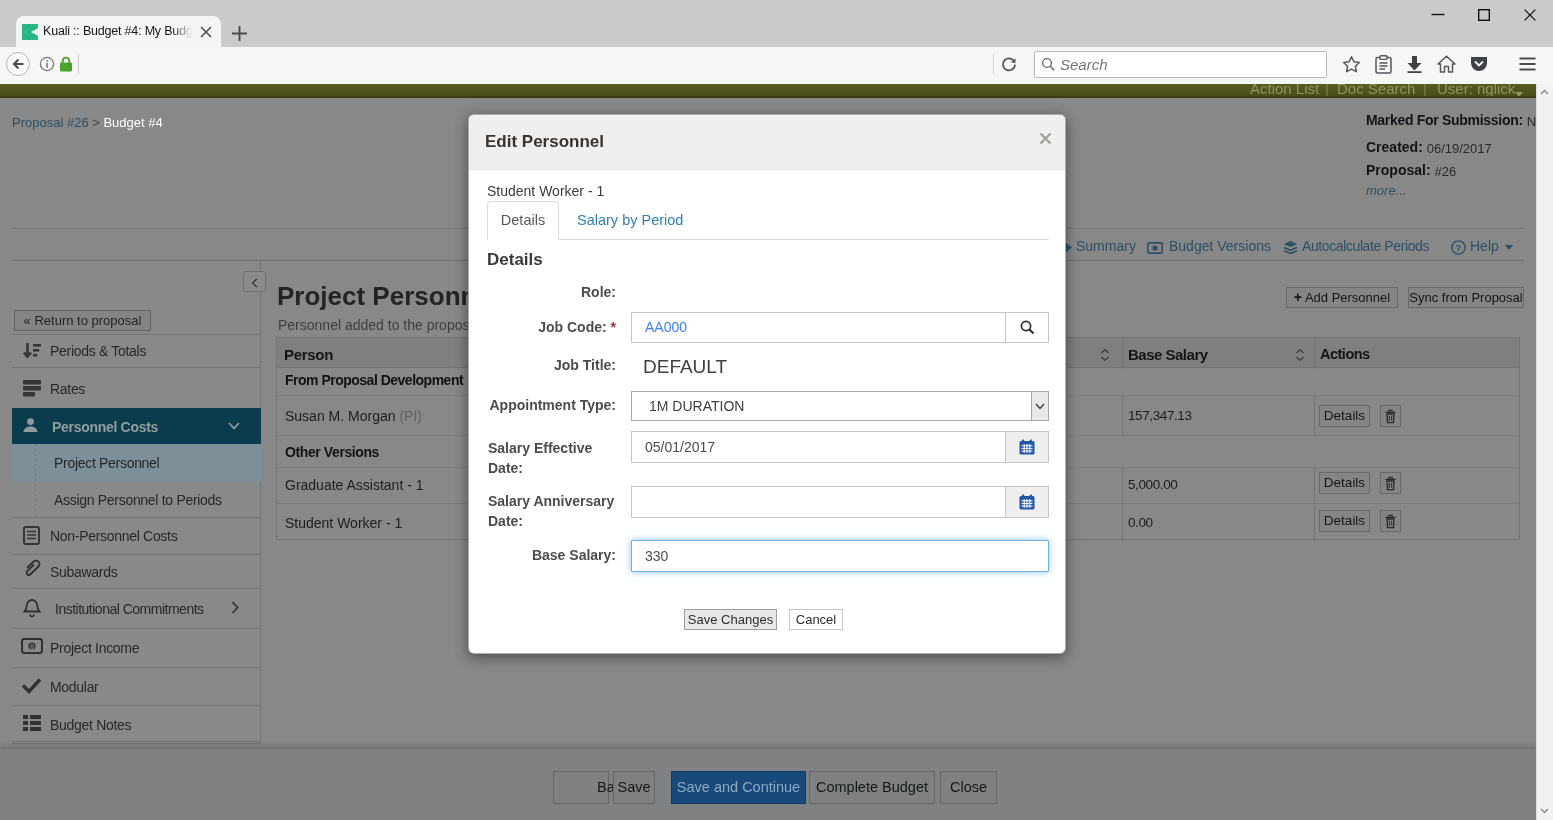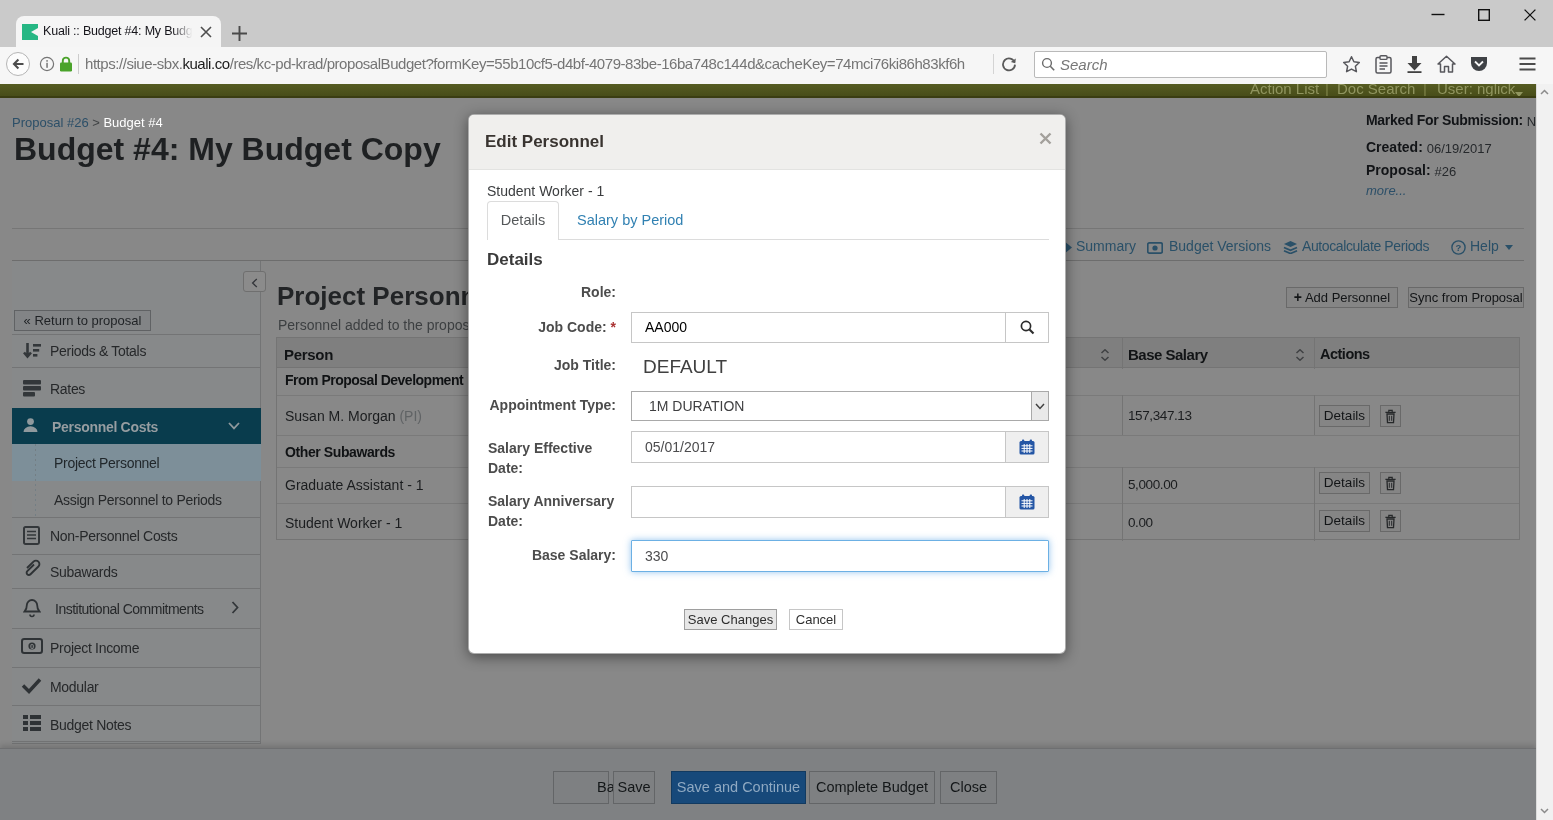--- a/index.html
+++ b/index.html
@@ -53,21 +53,20 @@
   <svg class="abs" style="left:39px;top:56px;" width="16" height="16" viewBox="0 0 16 16">
     <circle cx="8" cy="8" r="6.6" fill="none" stroke="#757575" stroke-width="1.2"></circle>
     <rect x="7.3" y="6.8" width="1.5" height="5" fill="#757575"></rect>
     <rect x="7.3" y="4.1" width="1.5" height="1.6" fill="#757575"></rect>
   </svg>
   <svg class="abs" style="left:59px;top:56px;" width="14" height="16" viewBox="0 0 14 16">
     <rect x="1" y="6.5" width="12" height="9" rx="1.2" fill="#4aa32a"></rect>
     <path d="M3.8 7 V4.8 a3.2 3.2 0 0 1 6.4 0 V7" fill="none" stroke="#4aa32a" stroke-width="1.9"></path>
   </svg>
   <div class="abs" style="left:78px;top:54px;width:1px;height:20px;background:#cccccc;"></div>
-  <div class="abs" style="left:85px;top:48px;width:903px;height:32px;overflow:hidden;font-size:15px;letter-spacing:-0.45px;line-height:32px;white-space:nowrap;color:#757575;">https://siue-sbx.<span style="color:#1b1b1b;">kuali.co</span>/res/kc-pd-krad/proposalBudget?formKey=55b10cf5-d4bf-4079-83be-16ba748c144d&amp;cacheKey=74mci76ki86h83kf6h</div>
   <div class="abs" style="left:993px;top:54px;width:1px;height:20px;background:#d4d4d4;"></div>
   <svg class="abs" style="left:1001px;top:56px;" width="16" height="16" viewBox="0 0 16 16">
     <path d="M13.6 6.2 A6 6 0 1 0 14 8.6" fill="none" stroke="#5a5a5a" stroke-width="1.8"></path>
     <path d="M14.8 2.5 L14.2 7.2 L9.8 6.0 Z" fill="#5a5a5a"></path>
   </svg>
   <div class="abs" style="left:1034px;top:51px;width:293px;height:27px;background:#ffffff;border:1px solid #b9b9b9;border-radius:2px;"></div>
   <svg class="abs" style="left:1041px;top:57px;" width="15" height="15" viewBox="0 0 15 15">
     <circle cx="6" cy="6" r="4.4" fill="none" stroke="#6b6b6b" stroke-width="1.4"></circle>
     <path d="M9.3 9.3 L13.2 13.2" stroke="#6b6b6b" stroke-width="1.6"></path>
   </svg>
@@ -104,21 +103,20 @@
         <span class="abs" style="left:1250px;">Action List</span>
         <span class="abs" style="left:1325px;color:#7e8248;">|</span>
         <span class="abs" style="left:1337px;">Doc Search</span>
         <span class="abs" style="left:1423px;color:#7e8248;">|</span>
         <span class="abs" style="left:1437px;">User: nglick</span>
       </div>
       <div class="abs" style="left:1515px;top:8px;width:0;height:0;border-left:4.5px solid transparent;border-right:4.5px solid transparent;border-top:5px solid #90955f;"></div>
     </div>
 
     <div class="abs" style="left:12px;top:33px;font-size:13px;color:#2c4f68;">Proposal #26 <span style="color:#404345;">&gt;</span> <span style="color:#ffffff;">Budget #4</span></div>
-    <div class="abs" style="left:14px;top:49px;font-size:32px;font-weight:bold;color:#1e2022;">Budget #4: My Budget Copy</div>
 
     <div class="abs" style="left:1366px;top:30px;width:200px;font-size:14px;color:#121417;">
       <div style="height:27px;white-space:nowrap;"><b style="letter-spacing:-0.3px;">Marked For Submission:</b> <span style="font-size:13px;color:#26292c;position:relative;top:1px;">No</span></div>
       <div style="height:23px;"><b>Created:</b> <span style="font-size:13px;color:#26292c;position:relative;top:1px;">06/19/2017</span></div>
       <div style="height:21px;"><b>Proposal:</b> <span style="font-size:13px;color:#26292c;position:relative;top:1px;">#26</span></div>
       <div style="font-size:13px;font-style:italic;color:#2c4f68;">more...</div>
     </div>
 
     <div class="abs" style="left:12px;top:146px;width:1512px;height:1px;background:#767676;"></div>
     <div class="abs" style="left:12px;top:178px;width:1512px;height:1px;background:#6d6d6d;"></div>
@@ -263,21 +261,21 @@
         <div class="abs" style="left:8px;top:70px;font-size:14px;color:#1b1d1f;">Susan M. Morgan <span style="color:#606365;">(PI)</span></div>
         <div class="abs" style="left:851px;top:70px;font-size:13.5px;letter-spacing:-0.4px;color:#1b1d1f;">157,347.13</div>
         <div class="abs gbtn" style="left:1042px;top:67px;width:51px;height:22px;line-height:20px;font-size:13.5px;">Details</div>
         <div class="abs gbtn" style="left:1103px;top:67px;width:21px;height:22px;">
             <svg style="margin:3px auto 0;" width="13" height="15" viewBox="0 0 13 15">
               <path d="M1.4 3.4 H11.6 M4.8 3 V1.4 H8.2 V3" stroke="#26282a" stroke-width="1.2" fill="none"></path>
               <path d="M3 5 H10 L9.5 13.6 H3.5 Z" fill="none" stroke="#26282a" stroke-width="1.3"></path>
               <path d="M5.3 6.8 V11.8 M7.7 6.8 V11.8" stroke="#26282a" stroke-width="1"></path>
             </svg>
           </div>
-        <div class="abs" style="left:8px;top:106px;font-size:14px;font-weight:bold;color:#101214;letter-spacing:-0.4px;">Other Subawards</div>
+        <div class="abs" style="left:8px;top:106px;font-size:14px;font-weight:bold;color:#101214;letter-spacing:-0.4px;">Other Versions</div>
         <div class="abs" style="left:8px;top:139px;font-size:14px;color:#1b1d1f;">Graduate Assistant - 1</div>
         <div class="abs" style="left:851px;top:139px;font-size:13.5px;letter-spacing:-0.4px;color:#1b1d1f;">5,000.00</div>
         <div class="abs gbtn" style="left:1042px;top:134px;width:51px;height:22px;line-height:20px;font-size:13.5px;">Details</div>
         <div class="abs gbtn" style="left:1103px;top:134px;width:21px;height:22px;">
             <svg style="margin:3px auto 0;" width="13" height="15" viewBox="0 0 13 15">
               <path d="M1.4 3.4 H11.6 M4.8 3 V1.4 H8.2 V3" stroke="#26282a" stroke-width="1.2" fill="none"></path>
               <path d="M3 5 H10 L9.5 13.6 H3.5 Z" fill="none" stroke="#26282a" stroke-width="1.3"></path>
               <path d="M5.3 6.8 V11.8 M7.7 6.8 V11.8" stroke="#26282a" stroke-width="1"></path>
             </svg>
           </div>
@@ -331,21 +329,21 @@
     <div class="abs mlab" style="top:204px;">Job Code: <span style="color:#aa3333;">*</span></div>
     <div class="abs mlab" style="top:242px;">Job Title:</div>
     <div class="abs mlab" style="top:282px;">Appointment Type:</div>
     <div class="abs mlabL" style="top:325px;">Salary Effective</div>
     <div class="abs mlabL" style="top:345px;">Date:</div>
     <div class="abs mlabL" style="top:378px;">Salary Anniversary</div>
     <div class="abs mlabL" style="top:398px;">Date:</div>
     <div class="abs mlab" style="top:432px;">Base Salary:</div>
 
     <div class="abs minp" style="left:162px;top:197px;width:375px;height:31px;"></div>
-    <div class="abs" style="left:176px;top:204px;font-size:14px;color:#000000;">AA000</div>
+    <div class="abs" style="left:176px;top:204px;font-size:14px;color:#3b82f6;">AA000</div>
     <div class="abs" style="left:536px;top:197px;width:44px;height:31px;background:#fff;border:1px solid #c6c6c6;"></div>
     <svg class="abs" style="left:551px;top:205px;" width="15" height="15" viewBox="0 0 15 15">
       <circle cx="6" cy="6" r="4.6" fill="none" stroke="#2c2c2c" stroke-width="1.7"></circle>
       <path d="M9.5 9.5 L13.5 13.5" stroke="#2c2c2c" stroke-width="2.2"></path>
     </svg>
 
     <div class="abs" style="left:174px;top:241px;font-size:19px;color:#404040;">DEFAULT</div>
 
     <div class="abs" style="left:162px;top:276px;width:418px;height:30px;background:#fff;border:1px solid #a9a9a9;"></div>
     <div class="abs" style="left:180px;top:283px;font-size:14px;color:#3f3f41;">1M DURATION</div>

